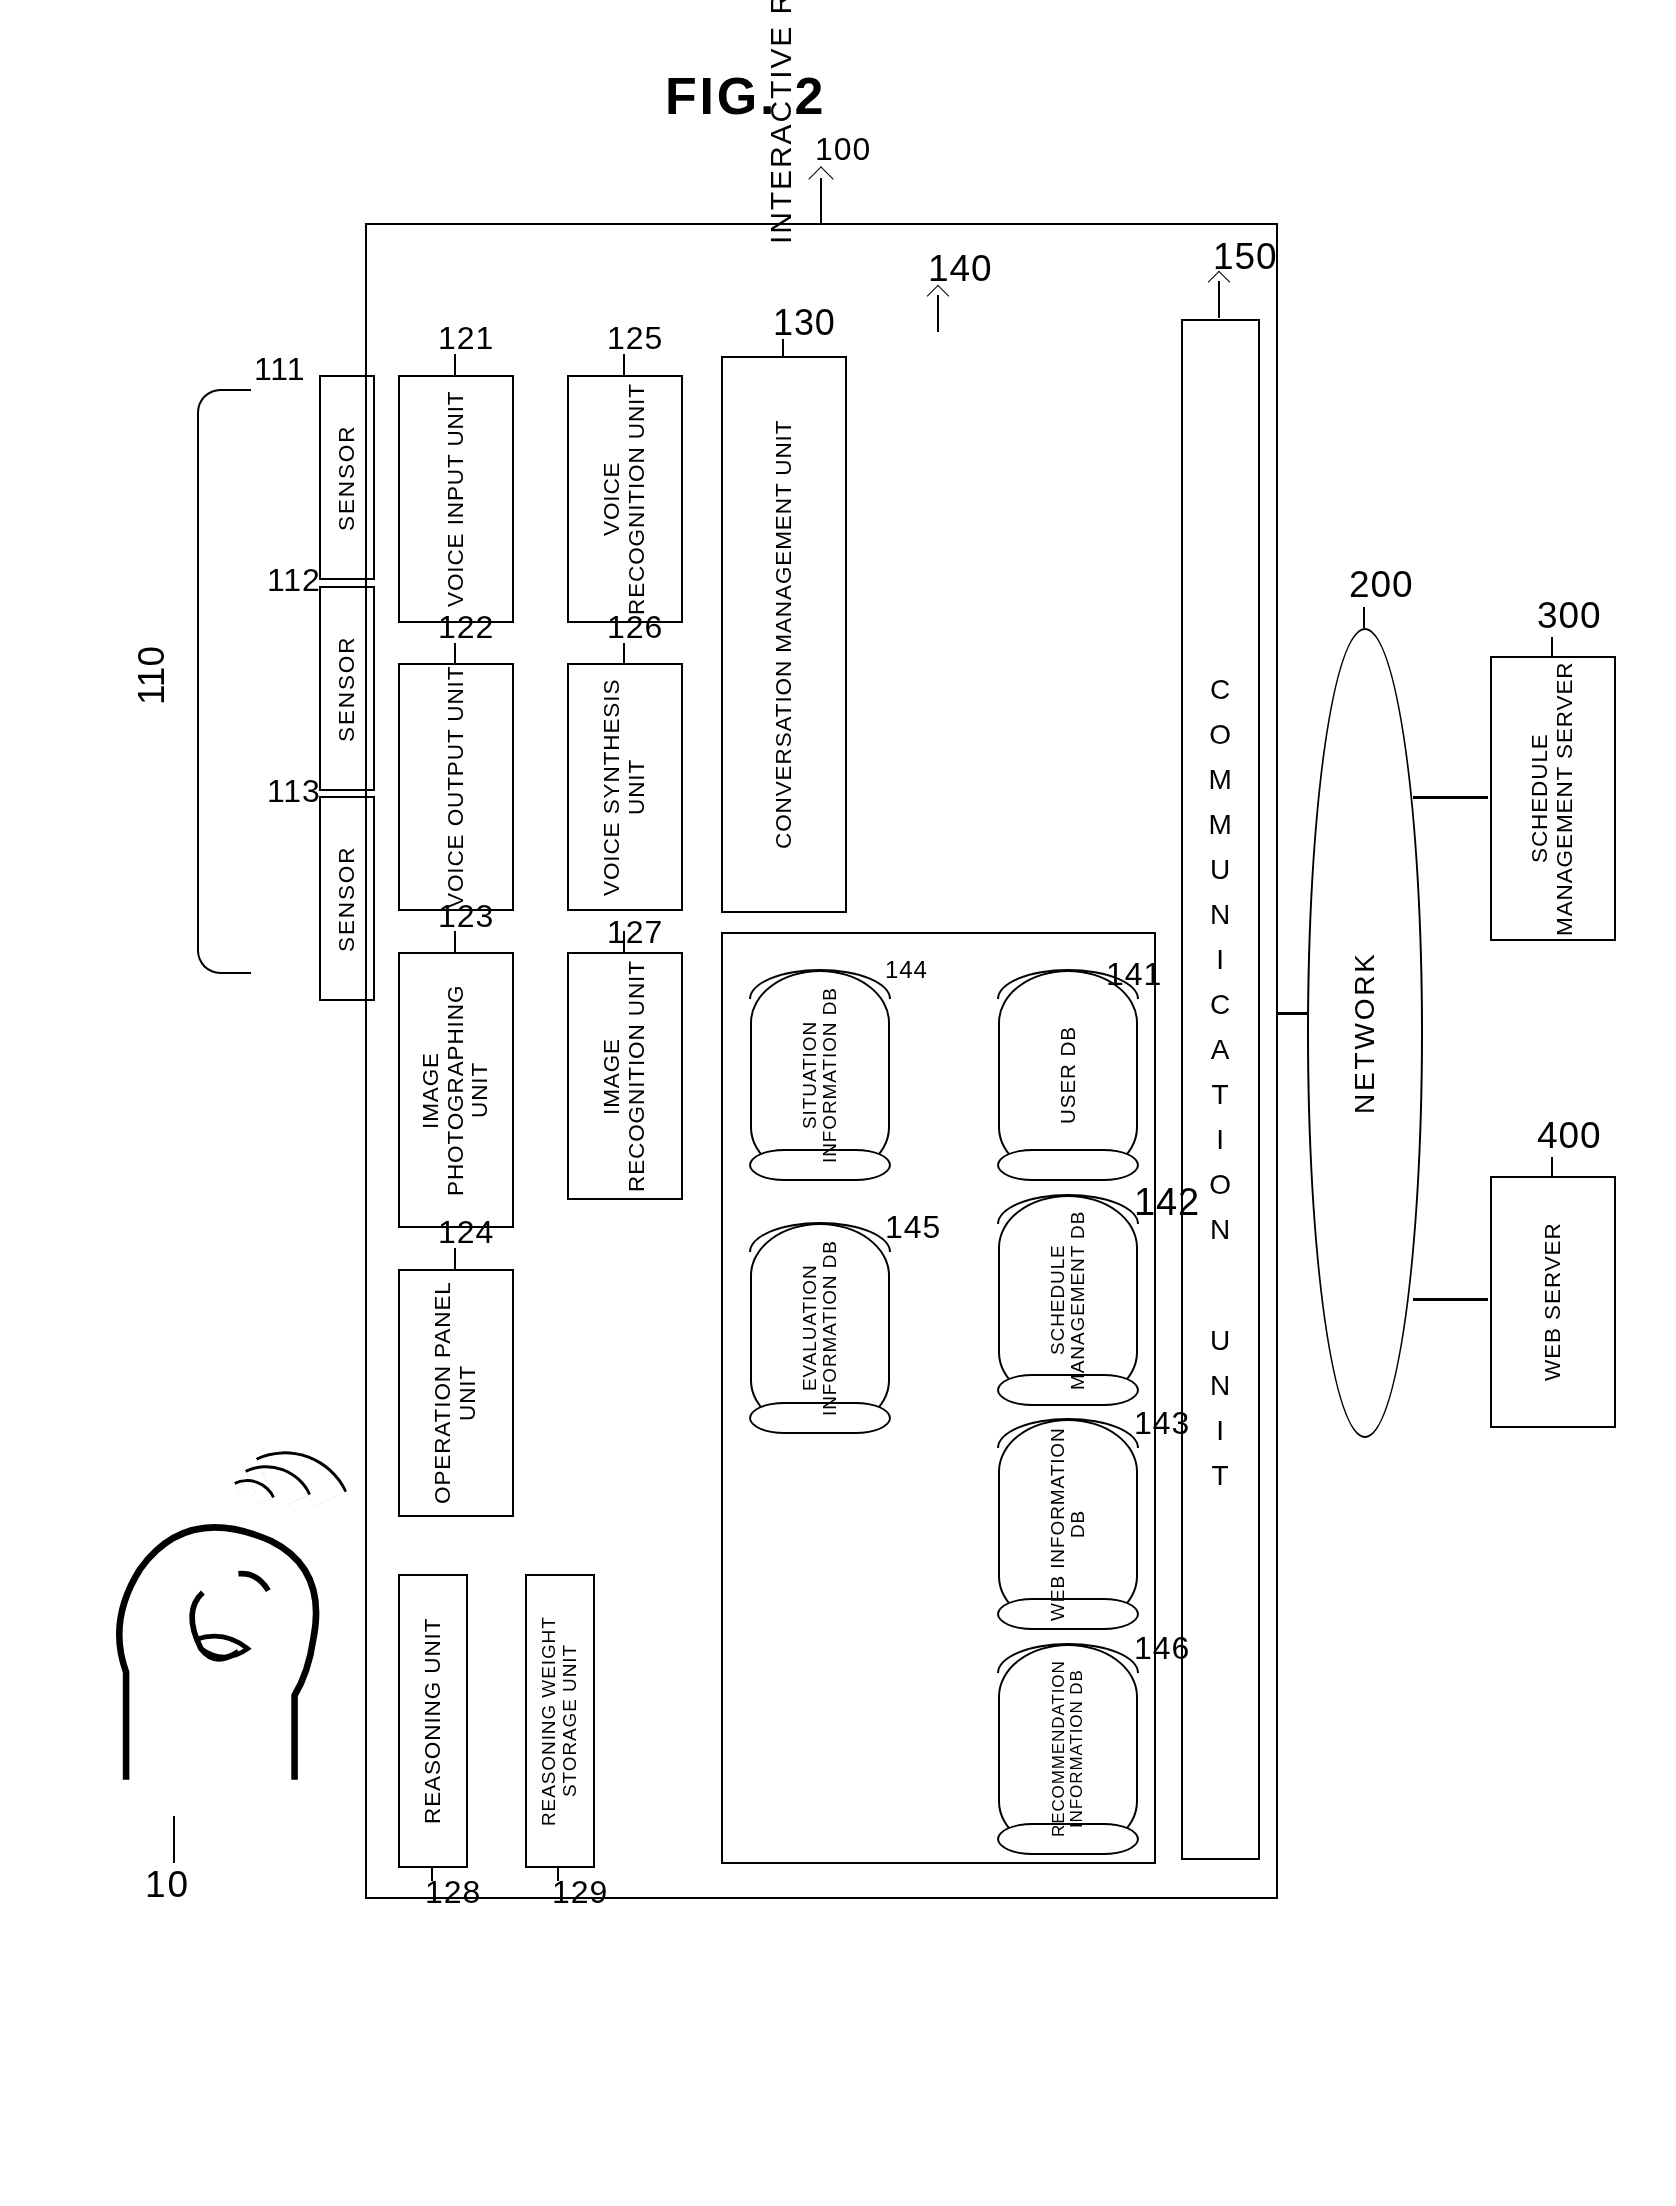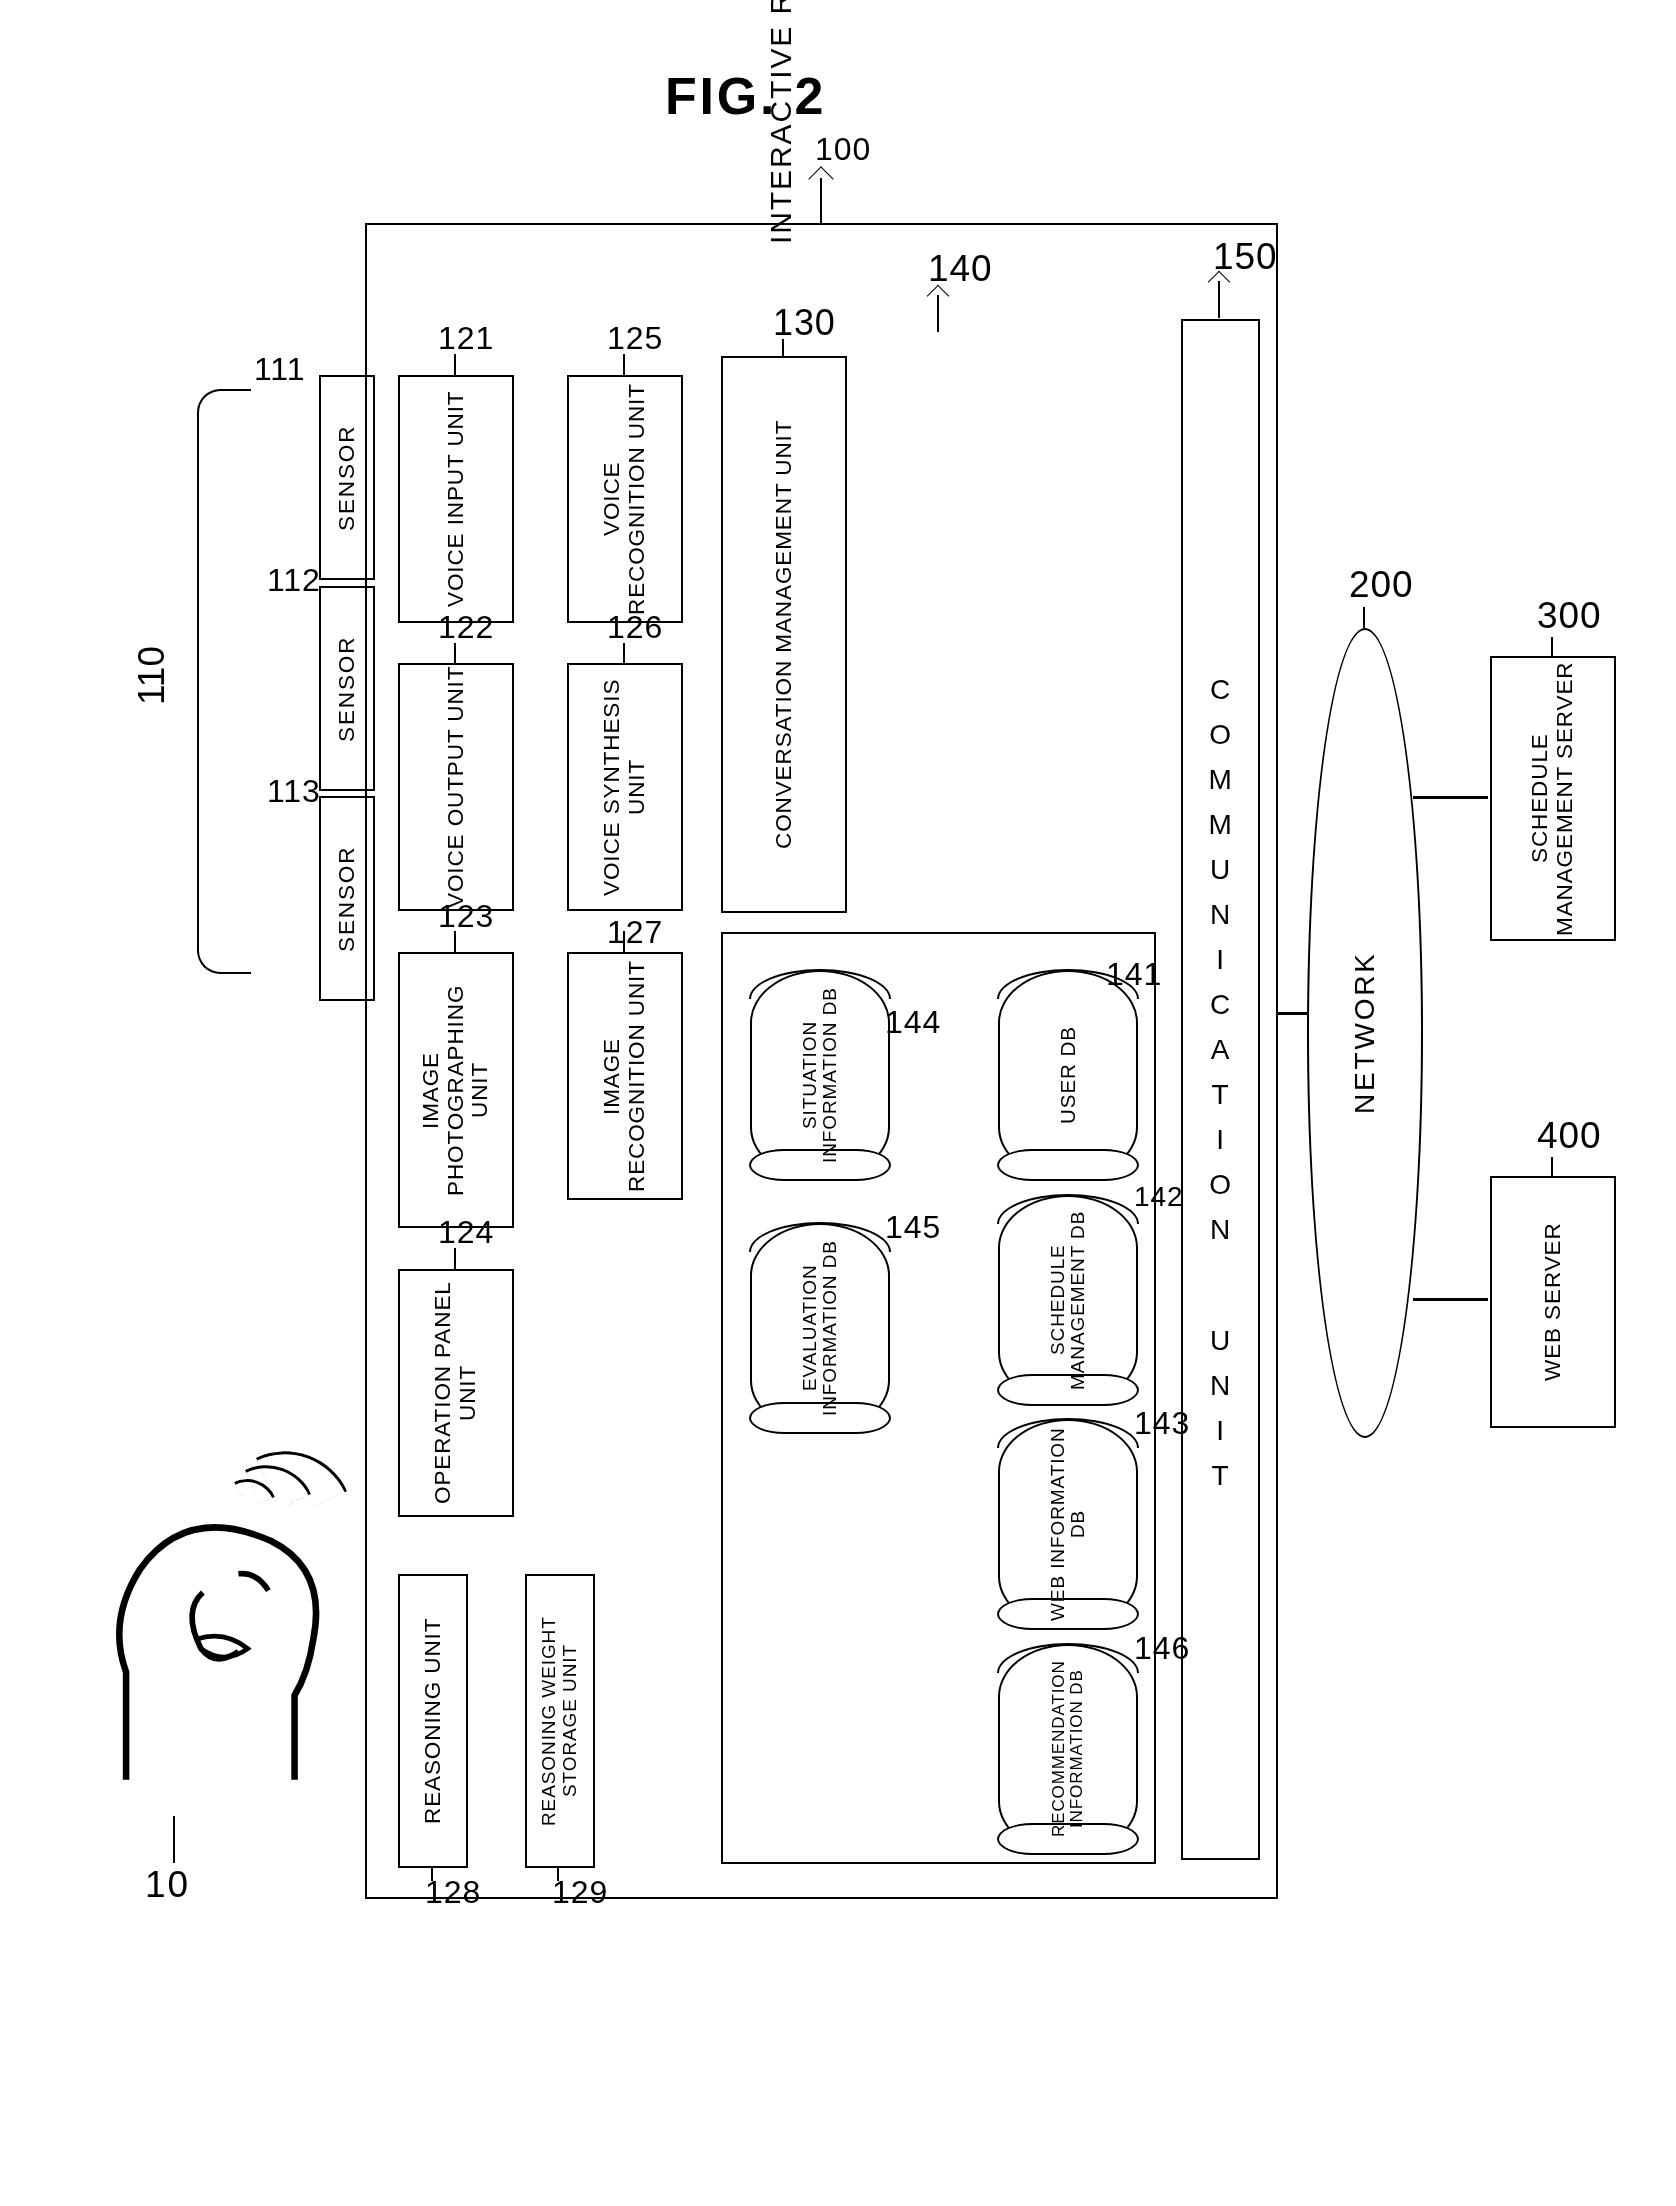--- a/index.html
+++ b/index.html
@@ -364,36 +364,36 @@
   <div class="lead-140"></div>
 
   <div class="db" style="left:998px;top:970px;width:136px;height:206px;">
       <span class="db-inner">USER DB</span>
     </div>
   <div class="ref" style="left:1106px;top:956px;font-size:32px;">141</div>
 
   <div class="db" style="left:998px;top:1195px;width:136px;height:206px;font-size:19px;">
       <span class="db-inner">SCHEDULE MANAGEMENT DB</span>
     </div>
-  <div class="ref" style="left:1134px;top:1181px;font-size:28px;">142</div>
+  <div class="ref" style="left:1134px;top:1181px;font-size:38px;">142</div>
 
   <div class="db" style="left:998px;top:1419px;width:136px;height:206px;font-size:19px;">
       <span class="db-inner">WEB INFORMATION DB</span>
     </div>
   <div class="ref" style="left:1134px;top:1405px;font-size:32px;">143</div>
 
   <div class="db" style="left:998px;top:1644px;width:136px;height:206px;font-size:17px;">
       <span class="db-inner">RECOMMENDATION INFORMATION DB</span>
     </div>
   <div class="ref" style="left:1134px;top:1630px;font-size:32px;">146</div>
 
   <div class="db" style="left:750px;top:970px;width:136px;height:206px;font-size:19px;">
       <span class="db-inner">SITUATION INFORMATION DB</span>
     </div>
-  <div class="ref" style="left:885px;top:956px;font-size:32px;margin-top:48px;">144</div>
+  <div class="ref" style="left:885px;top:956px;font-size:24px;">144</div>
 
   <div class="db" style="left:750px;top:1223px;width:136px;height:206px;font-size:19px;">
       <span class="db-inner">EVALUATION INFORMATION DB</span>
     </div>
   <div class="ref" style="left:885px;top:1209px;font-size:32px;">145</div>
 
   <div class="comm-bar">
     <div style="display:flex;flex-direction:column;align-items:center;font-size:28px;letter-spacing:0.9px;">
         <div style="height:45px;">C</div>
         <div style="height:45px;">O</div>

